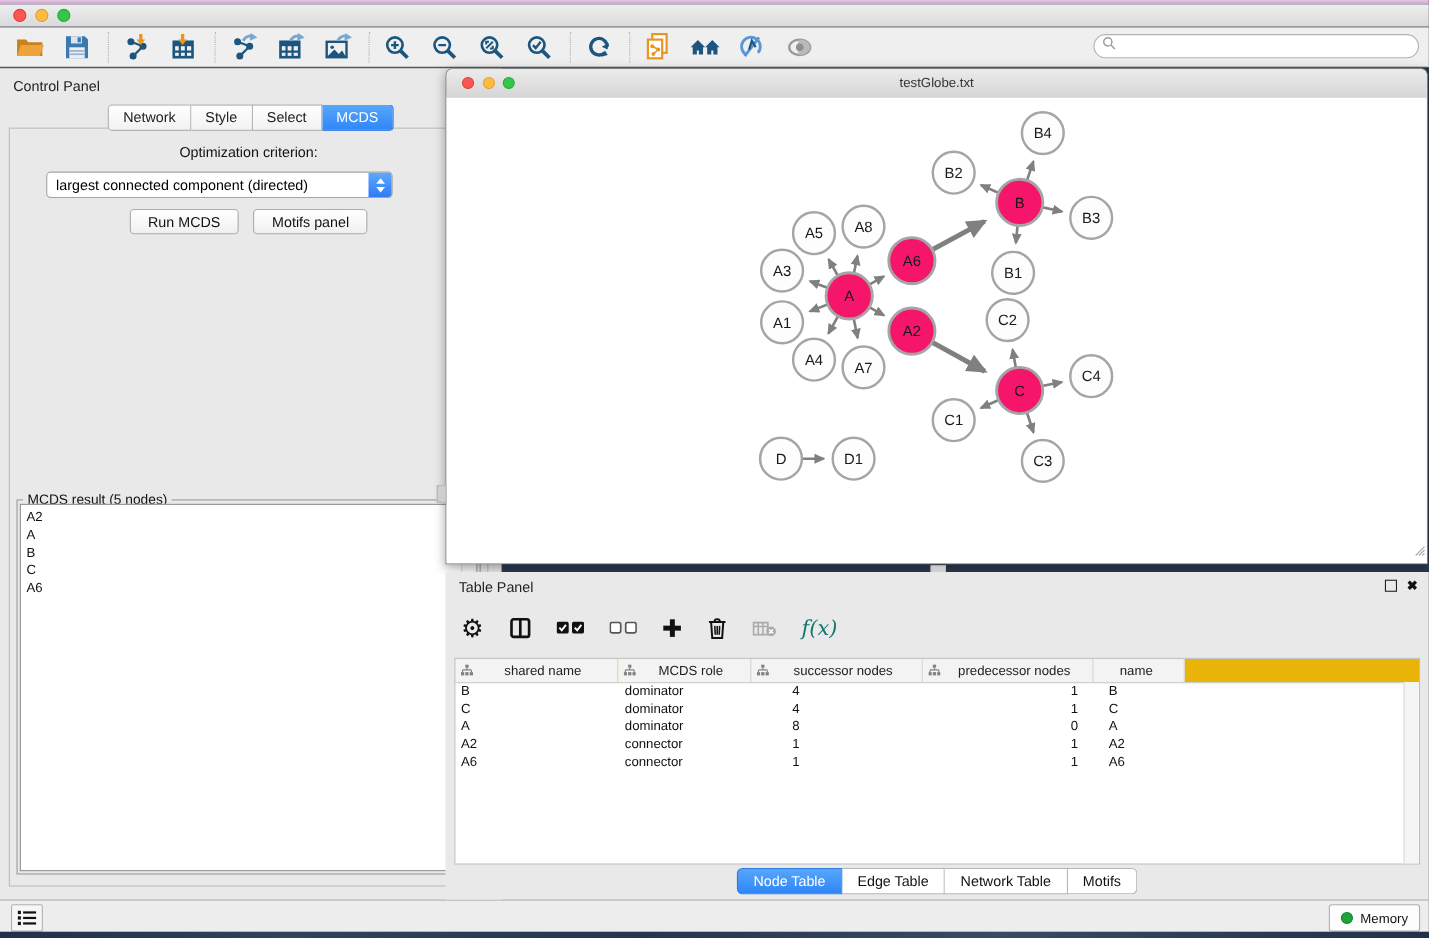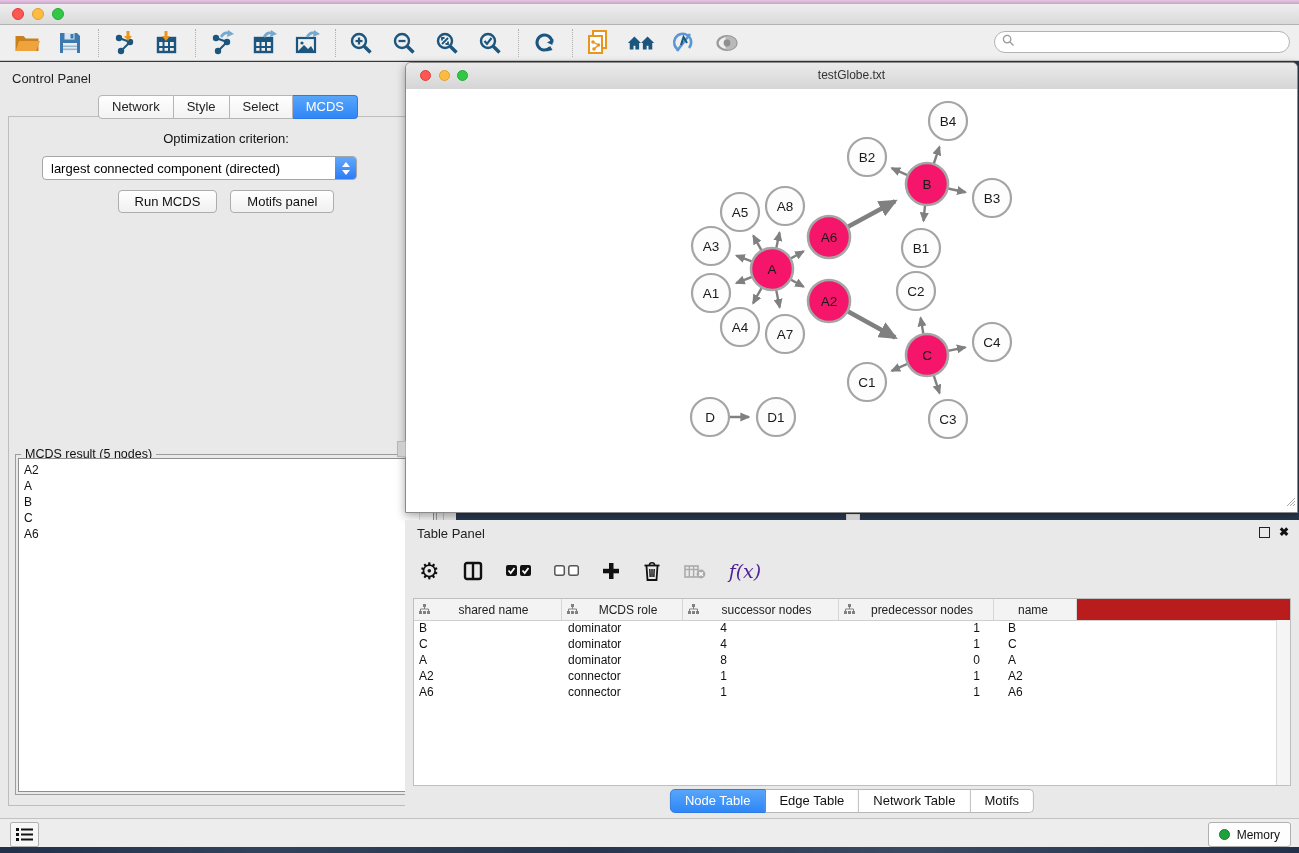--- a/index.html
+++ b/index.html
@@ -69,23 +69,23 @@
   .resize-grip{position:absolute;right:1px;bottom:1px;}
   .split-handle-left{position:absolute;left:397px;top:441px;width:7px;height:14px;background:#cfcfcf;border:1px solid #b5b5b5;}
   .split-handle-bottom{position:absolute;left:846px;top:514px;width:12px;height:6px;background:#cfcfcf;border:1px solid #bdbdbd;}
   
   .table-panel{position:absolute;left:405px;top:520px;width:894px;height:298px;background:#e9e9e9;}
   .tp-head{position:absolute;left:12px;top:6px;}
   .tp-btns{right:10px;top:6px;}
   .tp-tools{position:absolute;left:14px;top:30px;height:42px;display:flex;align-items:center;gap:23px;}
   .tp-tool{display:flex;align-items:center;justify-content:center;cursor:default;}
   .gear-glyph{font-size:23px;color:#111;line-height:1;}
-  .fx{font-family:"DejaVu Serif",serif;font-style:italic;font-size:19px;color:#4c1d95;}
+  .fx{font-family:"DejaVu Serif",serif;font-style:italic;font-size:19px;color:#0f766e;}
   .data-table{position:absolute;left:8px;right:8px;top:78px;bottom:32px;border:1px solid #bfbfbf;background:#fff;overflow:hidden;}
-  .dt-header{display:flex;height:21px;border-bottom:1px solid #cfcfcf;background:#b91c1c;}
+  .dt-header{display:flex;height:21px;border-bottom:1px solid #cfcfcf;background:#eab308;}
   .dt-hcell{background:#f3f3f3;border-right:1px solid #d6d6d6;display:flex;align-items:center;font-size:12px;color:#222;box-sizing:border-box;}
   .dt-hcell .hicon{margin:0 0 0 5px;}
   .dt-hcell .hlabel{flex:1;text-align:center;padding-right:4px;}
   .dt-row{display:flex;height:16px;font-size:12px;color:#111;}
   .dt-cell{box-sizing:border-box;white-space:nowrap;overflow:hidden;}
   .dt-scroll{position:absolute;right:0;top:21px;bottom:0;width:13px;background:#f5f5f5;border-left:1px solid #dadada;}
   .tp-tabs{position:absolute;bottom:5px;left:50%;transform:translateX(-50%);display:flex;}
   .tp-tab{font-size:13px;color:#111;background:#fff;border:1px solid #b8b8b8;border-left-width:0;
     padding:3px 14px 4px;cursor:default;}
   .tp-tab:first-child{border-left-width:1px;border-radius:5px 0 0 5px;}

